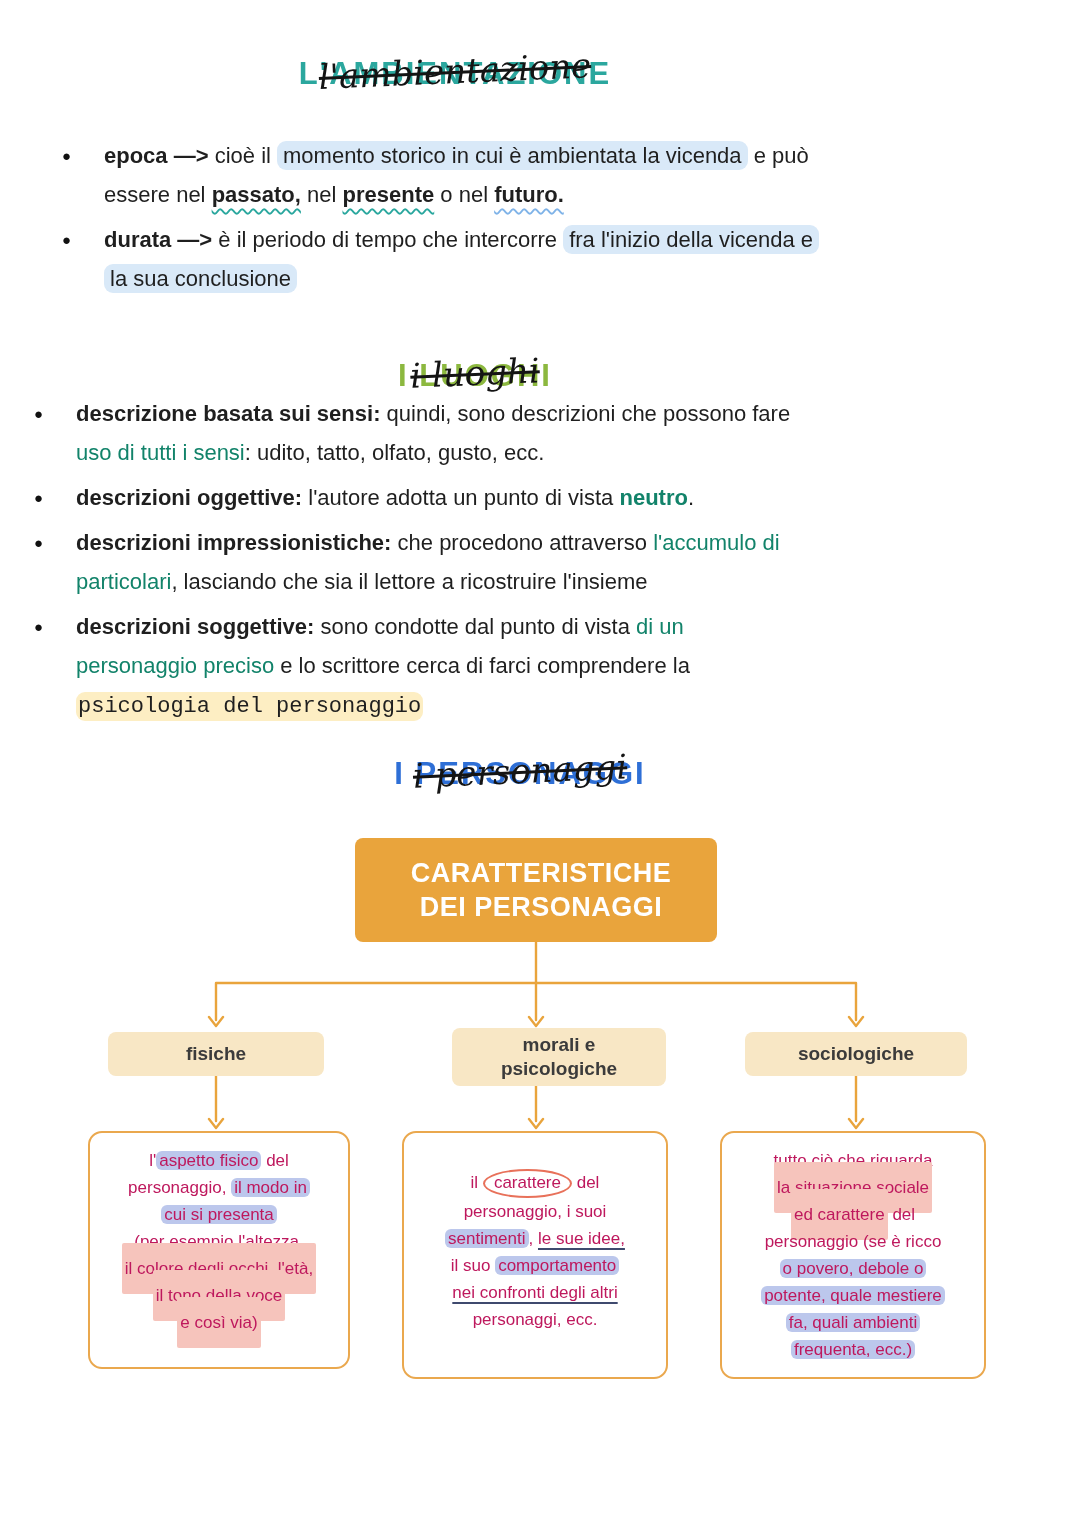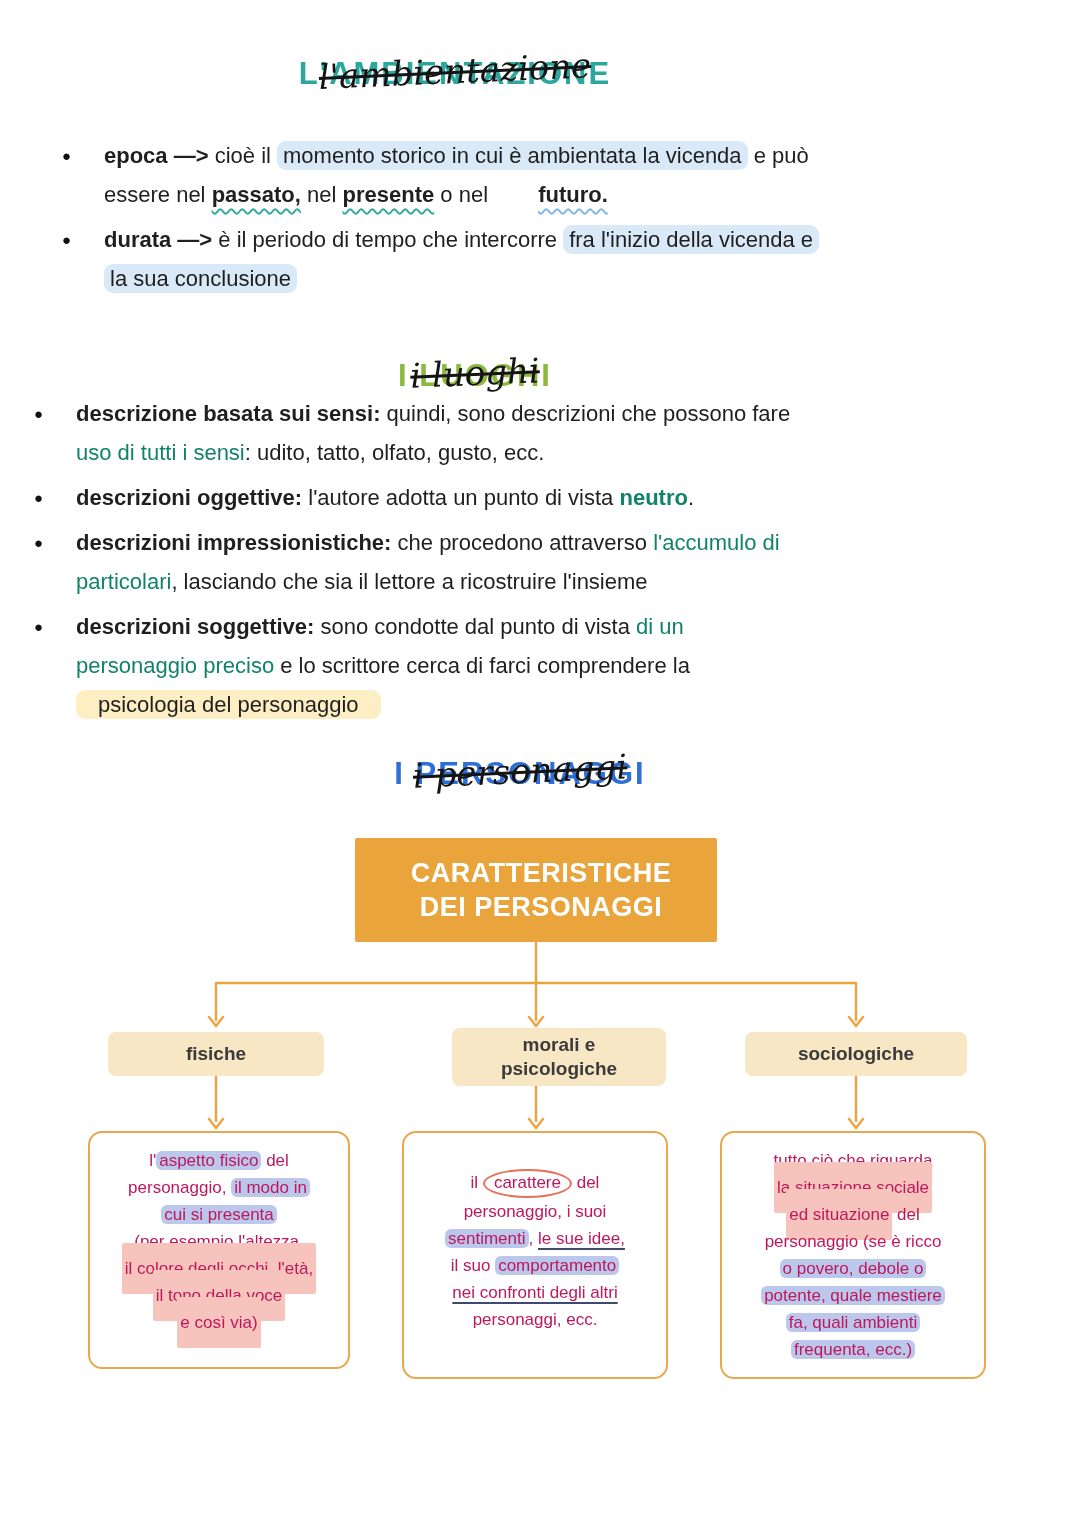--- a/index.html
+++ b/index.html
@@ -25,34 +25,34 @@
   .bullets { position:absolute; font-size:22px; line-height:39px; }
   .bl1 { top:136px; left:60px; width:980px; }
   .bl2 { top:394px; left:32px; width:1010px; }
   .bullet { position:relative; padding-left:44px; margin-bottom:6px; white-space:pre-wrap; }
   .bullet::before { content:"\25CF"; position:absolute; left:2px; top:0; font-size:15px; line-height:39px; color:#111; }
 
   
   .b { font-weight:bold; }
   .teal { color:#12836a; }
   .hl-blue   { background:#d9e9f8; border-radius:9px; padding:2px 6px; box-decoration-break:clone; -webkit-box-decoration-break:clone; }
-  .hl-yellow { background:#fdeec3; border-radius:9px; padding:2px 22px; box-decoration-break:clone; -webkit-box-decoration-break:clone; }
+  .hl-yellow { background:#fdeec3; border-radius:9px; padding:2px 2px; box-decoration-break:clone;font-family:Liberation Mono, monospace; -webkit-box-decoration-break:clone; }
   .hl-purple { background:#bcc7ec; border-radius:6px; padding:0 3px; box-decoration-break:clone; -webkit-box-decoration-break:clone; }
   .hl-pink   { background:#f6c4bc; border-radius:2px; padding:16px 3px; box-decoration-break:clone; -webkit-box-decoration-break:clone; }
   .u { text-decoration:underline; text-decoration-thickness:2px; text-decoration-color:#3f4a6e; text-underline-offset:4px; }
   .wavy-teal { text-decoration:underline wavy #2aa79e; text-decoration-thickness:2px; text-underline-offset:6px; }
-  .wavy-blue { text-decoration:underline wavy #7fb3e8; text-decoration-thickness:2px; text-underline-offset:6px;margin-left:44px; }
+  .wavy-blue { text-decoration:underline wavy #7fb3e8; text-decoration-thickness:2px; text-underline-offset:6px; }
   .circ { display:inline-block; border:2.5px solid #e8715a; border-radius:50%; padding:0 9px 1px; line-height:24px; }
 
   
   .diagram { position:absolute; top:828px; left:0; width:1080px; height:590px; }
   .connectors { position:absolute; top:0; left:0; }
   .root-box {
     position:absolute; left:355px; top:10px; width:362px; height:104px;
-    background:#e9a43c; border-radius:2px; display:flex; align-items:center; justify-content:center;padding-left:10px;
+    background:#e9a43c; border-radius:8px; display:flex; align-items:center; justify-content:center;padding-left:10px;
   }
   .root-label { color:#ffffff; font-weight:bold; font-size:27px; letter-spacing:0.5px; text-align:center; white-space:pre-line; line-height:34px; }
   .cat-box {
     position:absolute; background:#f8e7c5; border-radius:8px; display:flex; align-items:center; justify-content:center;
     font-weight:bold; font-size:19px; color:#3b3b3b; text-align:center; white-space:pre-line; line-height:1.25;
   }
   .cat1 { left:108px; top:204px; width:216px; height:44px; }
   .cat2 { left:452px; top:200px; width:214px; height:58px; }
   .cat3 { left:745px; top:204px; width:222px; height:44px; }
   .detail-box {
@@ -123,21 +123,21 @@
 </span><span class="hl-pink">il tono della voce</span><span>
 </span><span class="hl-pink">e così via)</span></div>
     <div class="detail-box d2"><span>il </span><span class="circ">carattere</span><span> del
 personaggio, i suoi
 </span><span class="hl-purple">sentimenti</span><span>, </span><span class="u">le sue idee,</span><span>
 il suo </span><span class="hl-purple">comportamento</span><span>
 </span><span class="u">nei confronti degli altri</span><span>
 personaggi, ecc.</span></div>
     <div class="detail-box d3"><span>tutto ciò che riguarda
 </span><span class="hl-pink">la situazione sociale</span><span>
-</span><span class="hl-pink">ed situazione</span><span> del
+</span><span class="hl-pink">ed carattere</span><span> del
 personaggio (se è ricco
 </span><span class="hl-purple">o povero, debole o</span><span>
 </span><span class="hl-purple">potente, quale mestiere</span><span>
 </span><span class="hl-purple">fa, quali ambienti</span><span>
 </span><span class="hl-purple">frequenta, ecc.)</span></div>
   </div>
 
 </div>
 
 </body></html>

